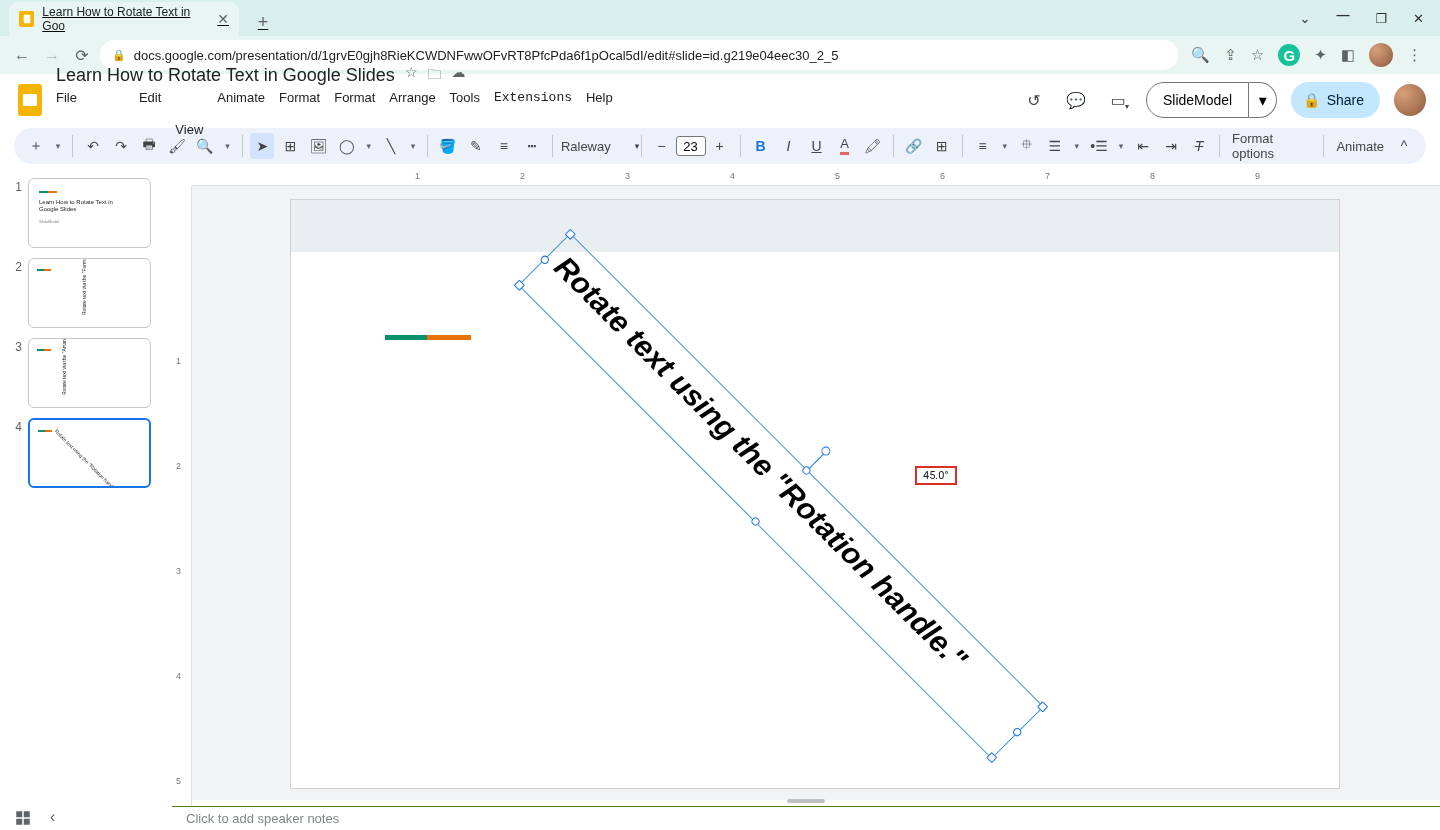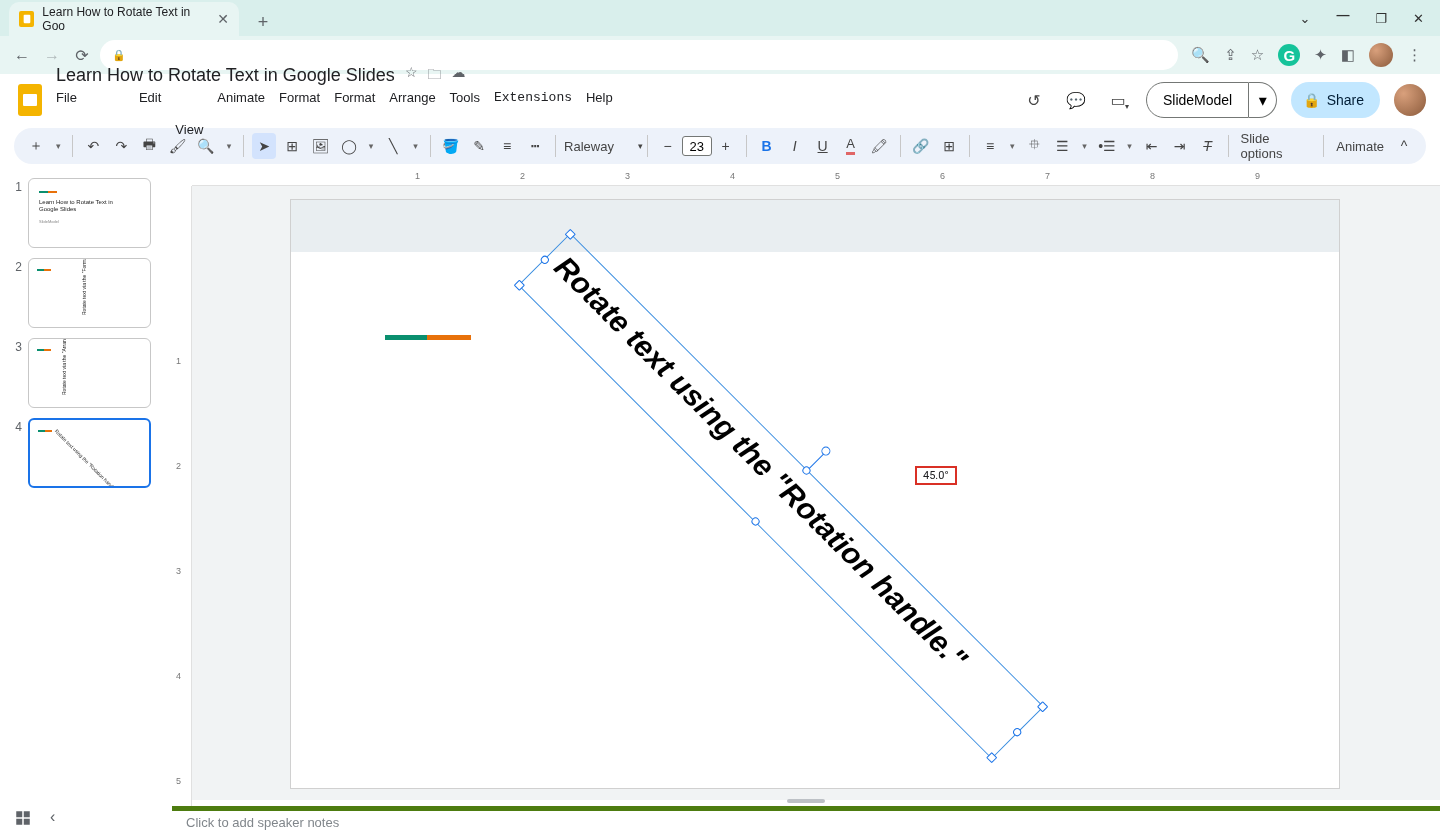--- a/index.html
+++ b/index.html
@@ -1,19 +1,19 @@
 <!DOCTYPE html>
 <html><head>
 <meta charset="utf-8">
 <style>
 * { box-sizing: border-box; margin: 0; padding: 0; font-family: Arial, "Helvetica Neue", sans-serif; }
 body { width: 1440px; height: 830px; background: #5fbdb7; overflow: hidden; position: relative; }
 
 
-.titlebar { height: 36px; background: #d9efec; display:flex; align-items:flex-end; padding-left:9px; }
+.titlebar { height: 36px; background: #d9efec; display:flex; align-items:flex-end; padding-left:9px;text-decoration:underline; }
 .tab { display:flex; align-items:center; gap:8px; background:#e8f5f3; border-radius:10px 10px 0 0; height:34px; padding:0 10px; width:230px; font-size:12px; color:#202124; position:relative; }
 .tab .favicon{ width:16px;height:16px;background:#f4b400;border-radius:2px; display:flex;align-items:center;justify-content:center;}
 .tab .t-close{ margin-left:auto; font-size:14px; color:#5f6368; cursor:pointer;}
 .new-tab{ width:28px;height:28px;display:flex;align-items:center;justify-content:center;color:#5f6368;font-size:18px;margin-left:10px;cursor:pointer;border-radius:50%;}
 .win-controls{ position:absolute; right:0; top:0; height:36px; display:flex; align-items:center; gap:26px; padding:0 16px; color:#303030; }
 .win-controls span{ cursor:pointer; font-size:13px; }
 
 .navbar { height:38px; background:#e8f5f3; display:flex; align-items:center; padding:0 10px; gap:6px; }
 .nav-btn{ width:24px;height:24px;border-radius:50%;display:flex;align-items:center;justify-content:center;color:#5f6368;font-size:16px;cursor:pointer; }
 .urlbar{ flex:1; height:30px; background:#fff; border-radius:15px; display:flex; align-items:center; padding:0 12px; gap:8px; font-size:13px; color:#202124; }
@@ -79,21 +79,21 @@
 .handle{ position:absolute; width:8px;height:8px;background:#fff;border:1px solid #1a73e8;border-radius:1px;}
 .handle.c{border-radius:50%;}
 .rot-line{position:absolute;left:50%;top:-24px;width:1px;height:24px;background:#1a73e8;}
 .rot-handle{position:absolute;left:50%;top:-32px;transform:translateX(-50%);width:9px;height:9px;border-radius:50%;background:#fff;border:1px solid #1a73e8;}
 
 .angle-badge{position:absolute;left:624px;top:266px;background:#fff;border:2px solid #d93025;padding:1px 6px;font-size:11px;font-family:Roboto,Arial;color:#202124;}
 
 .divider-v{position:absolute;width:1px;top:0;bottom:0;background:#dadce0;}
 
 .speaker-drag{position:absolute;left:50%;bottom:27px;transform:translateX(-50%);width:38px;height:4px;border-radius:2px;background:#bdc1c6;cursor:ns-resize;}
-.speaker-notes{position:absolute;left:0;right:0;bottom:0;height:24px;border-top:5px solid #4d7c0f;background:#fff;padding:4px 14px;font-size:13px;color:#80868b;}
+.speaker-notes{position:absolute;left:0;right:0;bottom:0;height:24px;border-top:1px solid #4d7c0f;background:#fff;padding:4px 14px;font-size:13px;color:#80868b;}
 
 .explore-btn{position:absolute;left:14px;bottom:3px;display:flex;gap:4px;align-items:center;cursor:pointer;color:#444;}
 .explore-btn svg{width:18px;height:18px;}
 .explore-left{position:absolute;left:50px;bottom:4px;font-size:16px;color:#5f6368;cursor:pointer;}
 
 
 .tb-btn.active{background:#d3e3fd;}
 </style>
 </head>
 <body>
@@ -116,20 +116,21 @@
     <span>✕</span>
   </div>
 </div>
 
 <div class="navbar">
   <div class="nav-btn">←</div>
   <div class="nav-btn" style="opacity:.4">→</div>
   <div class="nav-btn">⟳</div>
   <div class="urlbar">
     <span class="lock">🔒</span>
+    <span>docs.google.com/presentation/d/1grvE0gjh8RieKCWDNFwwOFvRT8PfcPda6f1pOcal5dI/edit#slide=id.g219e04eec30_2_5</span>
   </div>
   <div class="nav-right">
     <span>🔍</span>
     <span>⇪</span>
     <span>☆</span>
     <span class="grammarly">G</span>
     <span>✦</span>
     <span>◧</span>
     <div class="avatar"></div>
     <span>⋮</span>
@@ -238,21 +239,21 @@
     <div class="tb-btn small-dd">▾</div>
     <div class="tb-btn">•☰</div>
     <div class="tb-btn small-dd">▾</div>
     <div class="tb-btn">⇤</div>
     <div class="tb-btn">⇥</div>
     <div class="tb-btn">
         <span style="text-decoration:line-through;font-style:italic;">T</span>
       </div>
     <div class="tb-sep"></div>
     <div class="tb-btn" style="min-width:auto;font-size:13px;">
-        <span>Slide options</span>
+        <span>Format options</span>
       </div>
     <div class="tb-sep"></div>
     <div class="tb-btn" style="min-width:auto;font-size:13px;">
         <span>Animate</span>
       </div>
     <div class="right">
       <div class="tb-btn">^</div>
     </div>
   </div>
 

